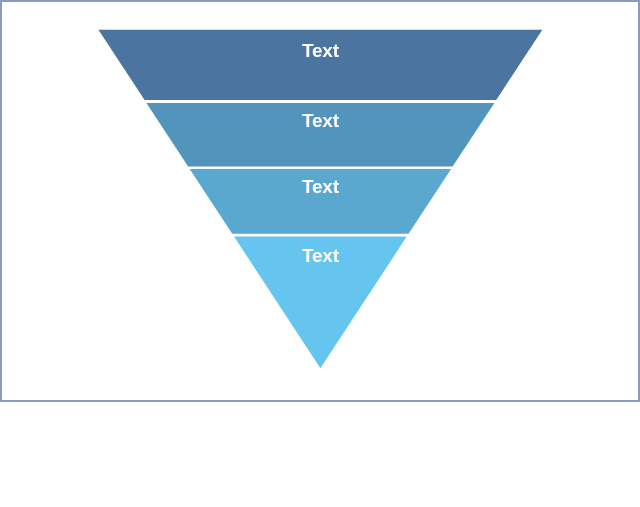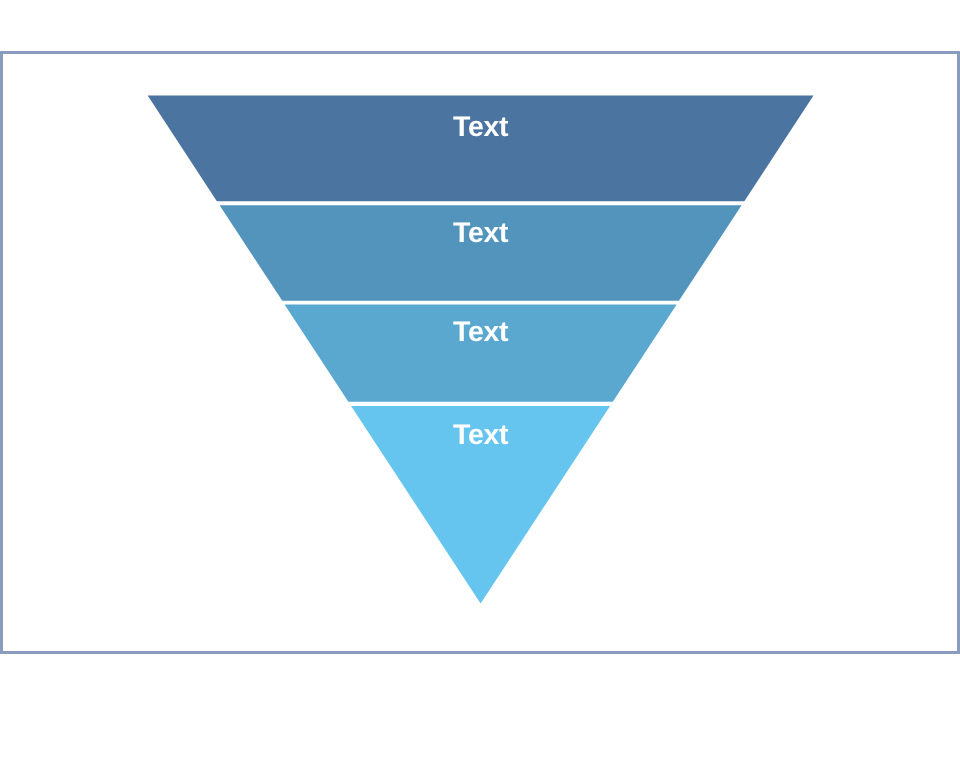--- a/index.html
+++ b/index.html
@@ -9,21 +9,20 @@
     font-family: "Liberation Sans", sans-serif;
   }
   .canvas {
     position: relative;
     width: 640px;
     height: 402px;
     box-sizing: border-box;
     border: 2px solid #8A9CBE;
     background: #ffffff;
     overflow: hidden;
-    margin-top: 34px;
   }
   .canvas svg {
     display: block;
     width: 100%;
     height: 100%;
   }
   .level-label {
     fill: #ffffff;
     font-family: "Liberation Sans", sans-serif;
     font-size: 24px;

